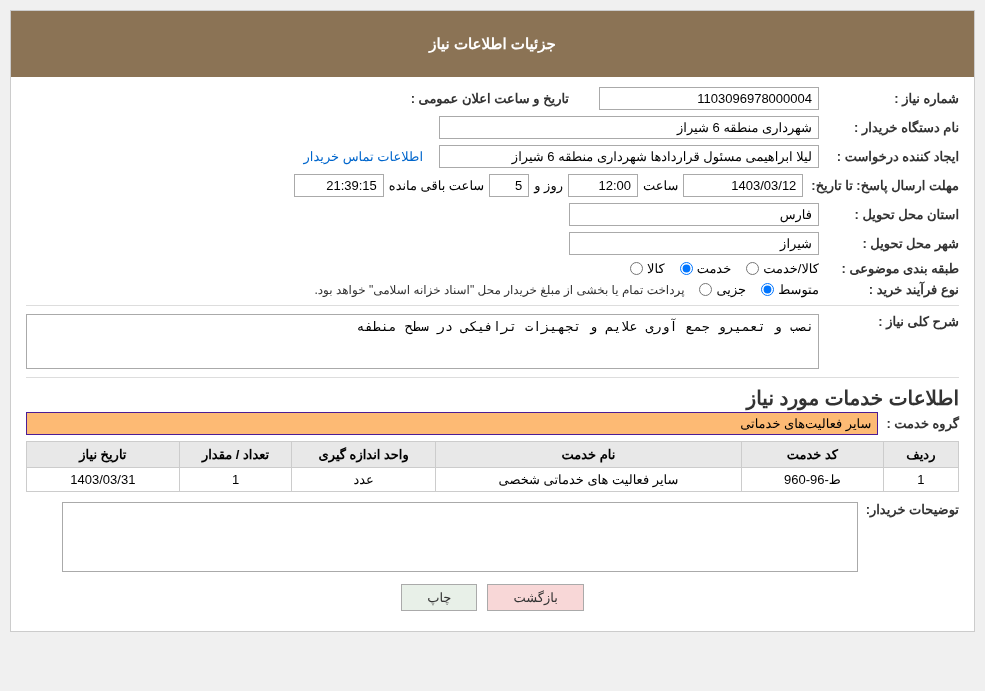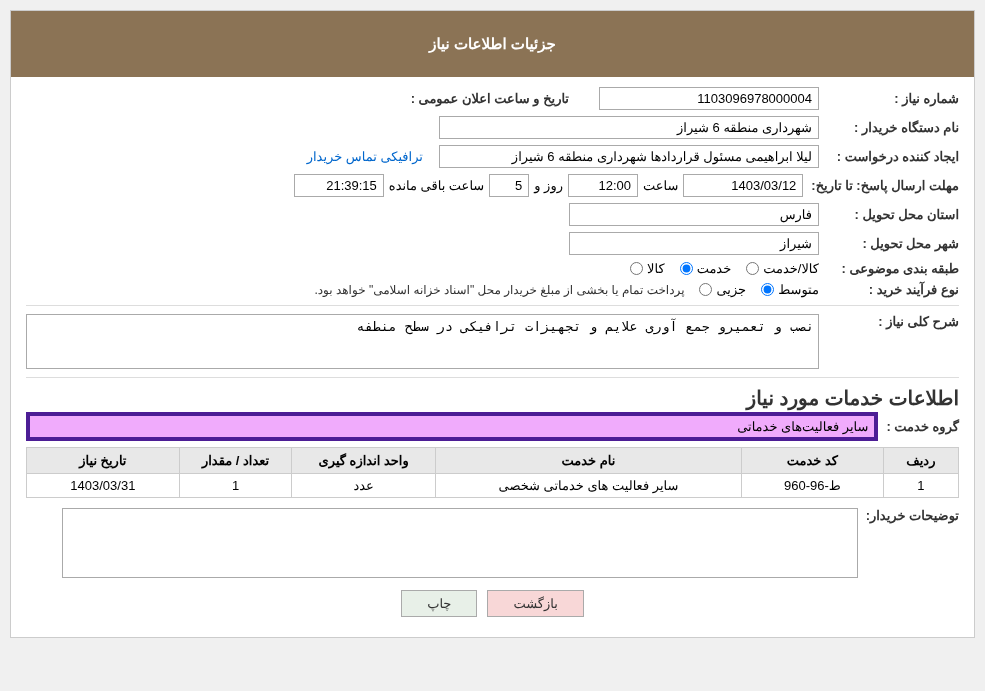--- a/index.html
+++ b/index.html
@@ -82,22 +82,22 @@
       resize: none;
       direction: rtl;
     }
     .group-label {
       color: #333;
       font-weight: bold;
       margin-left: 8px;
       white-space: nowrap;
     }
     .group-value-box {
-      border: 4px solid #4c1d95;
-      background: #f0abfc;
+      border: 1px solid #4c1d95;
+      background: #fdba74;
       padding: 3px 6px;
       flex: 1;
       min-height: 22px;
       text-align: right;
     }
     .table-container {
       overflow-x: auto;
       margin-bottom: 10px;
     }
     table {
@@ -172,21 +172,21 @@
 
     <div class="info-row">
       <span class="label">نام دستگاه خریدار :</span>
       <div class="value-box wide">شهرداری منطقه 6 شیراز</div>
     </div>
 
     <div class="info-row">
       <span class="label">ایجاد کننده درخواست :</span>
       <div class="value-box wide">لیلا ابراهیمی مسئول قراردادها شهرداری منطقه 6 شیراز</div>
       <span style="margin: 0 8px;"></span>
-      <a class="link-text">ترافیکی تماس خریدار</a>
+      <a class="link-text">اطلاعات تماس خریدار</a>
     </div>
 
     <div class="info-row">
       <span class="label">مهلت ارسال پاسخ: تا تاریخ:</span>
       <div class="value-box" style="min-width:120px;">1403/03/12</div>
       <span style="margin: 0 5px;">ساعت</span>
       <div class="value-box" style="min-width:70px;">12:00</div>
       <span style="margin: 0 5px;">روز و</span>
       <div class="value-box" style="min-width:40px;">5</div>
       <span style="margin: 0 5px;">ساعت باقی مانده</span>

